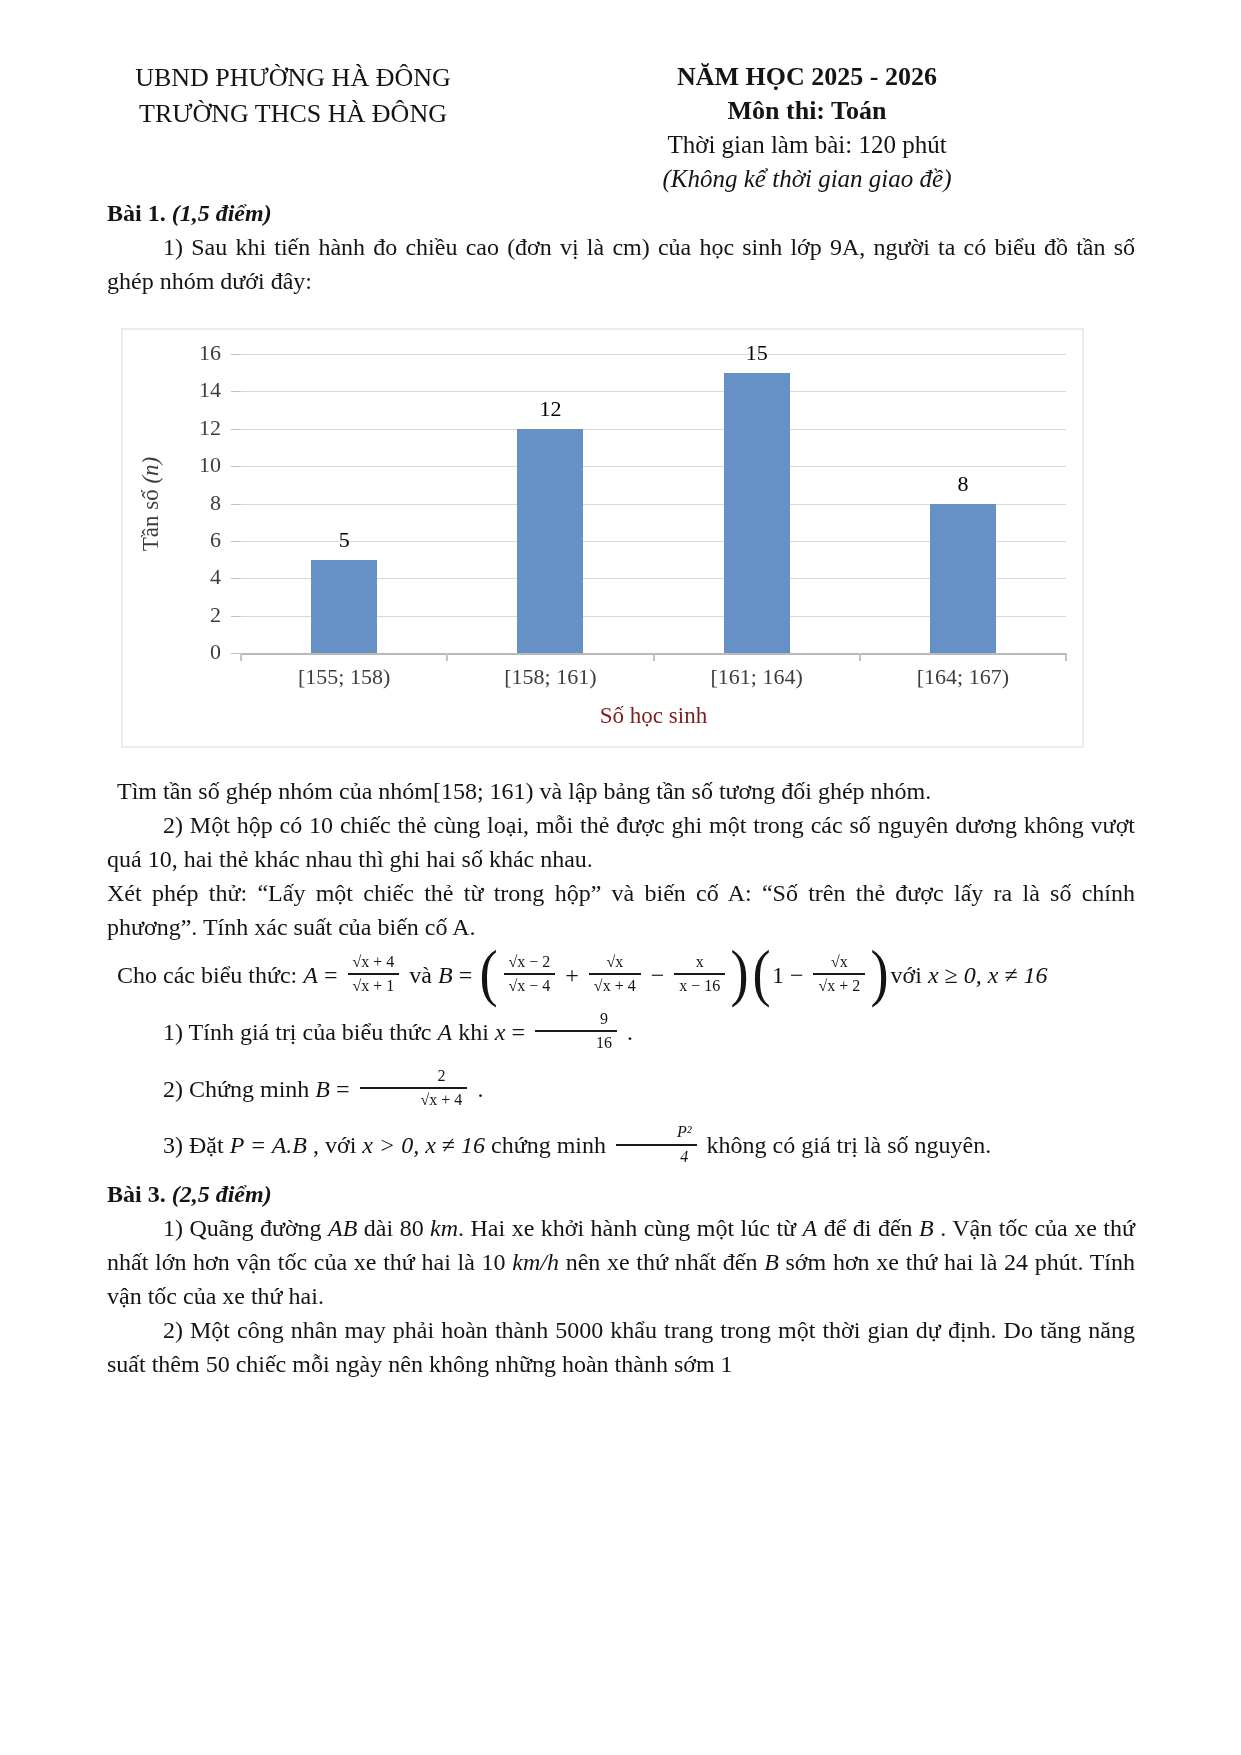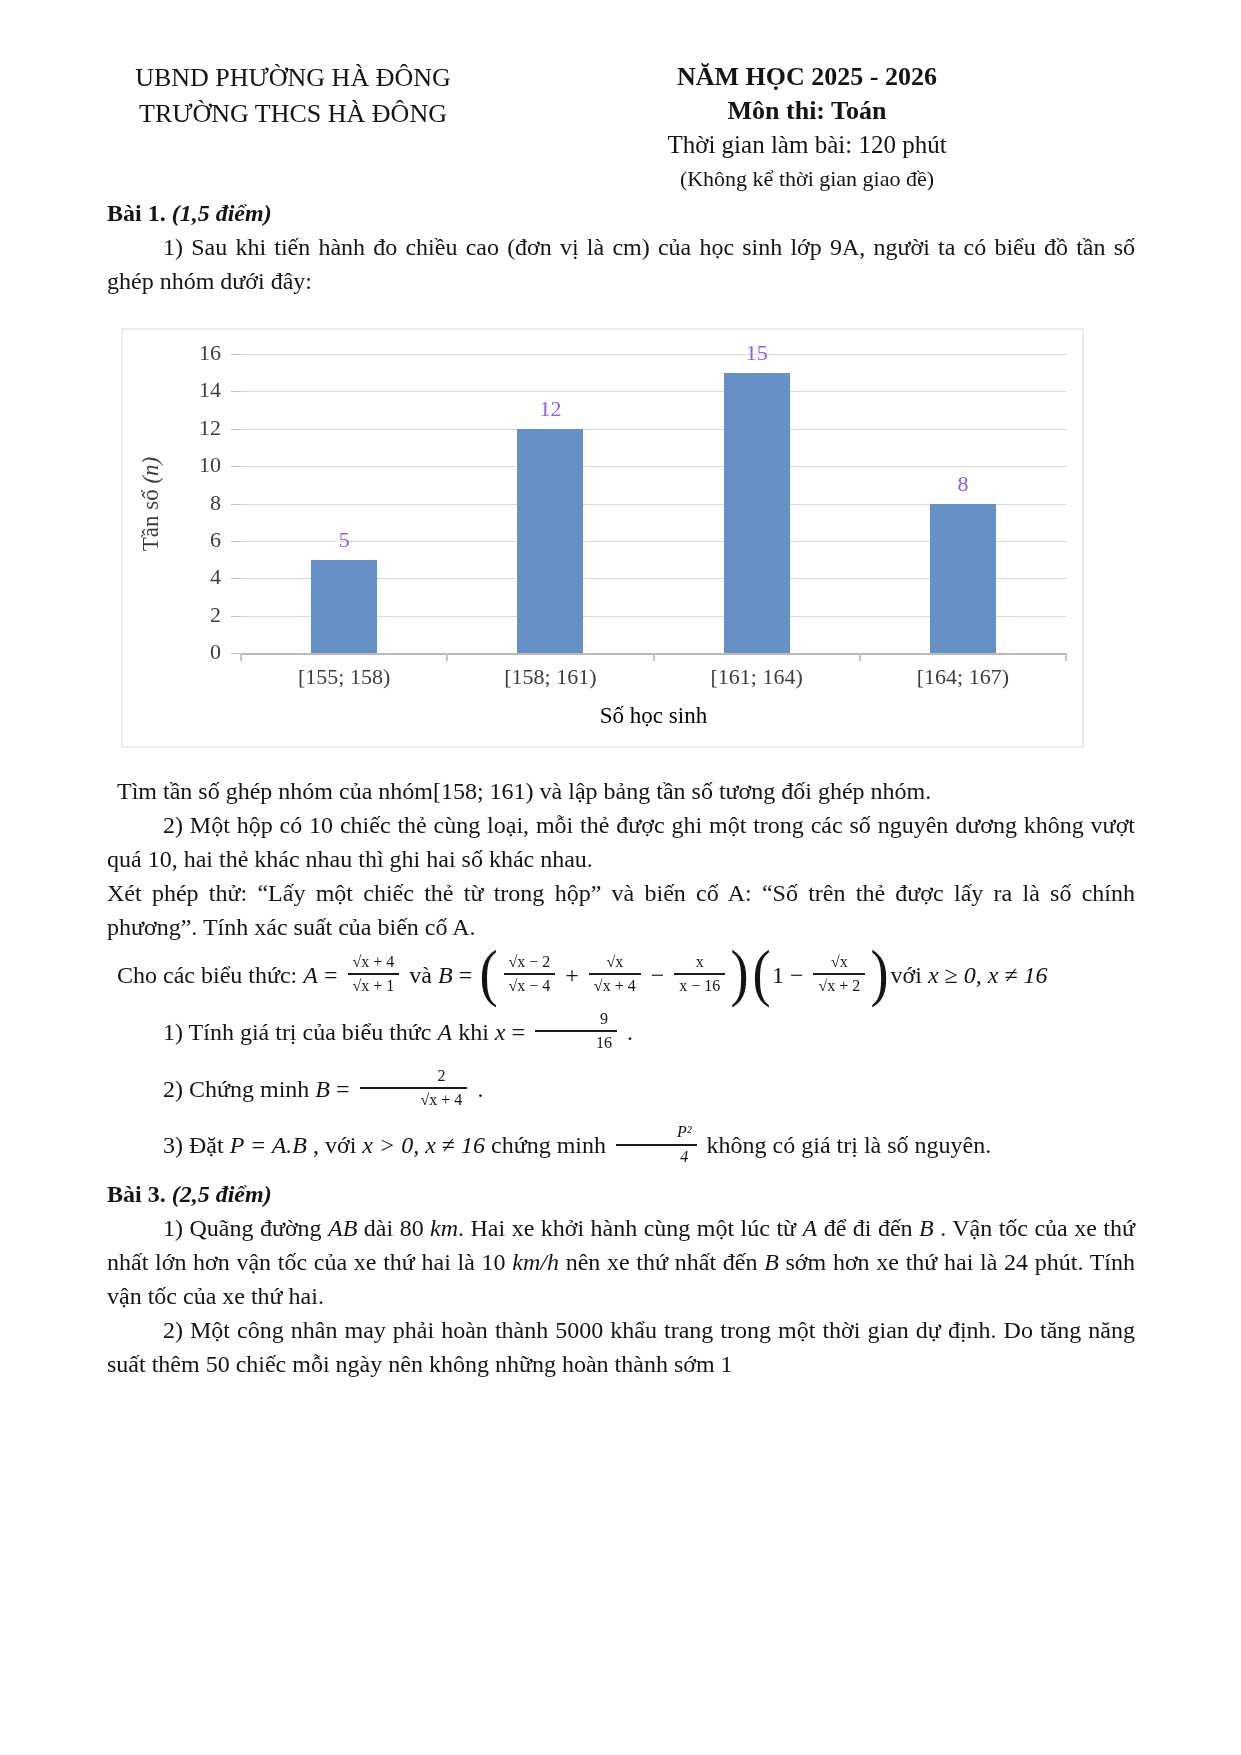--- a/index.html
+++ b/index.html
@@ -7,45 +7,45 @@
   .page{padding:60px 106px 0 107px;box-sizing:border-box;}
 
   
   .hdr{display:flex;align-items:flex-start;}
   .hdr-left{width:372px;text-align:center;font-weight:normal;font-size:26px;line-height:36px;white-space:nowrap;}
   .hdr-right{flex:1;text-align:center;line-height:34px;}
   .hr1{font-weight:bold;font-size:27px;}
   .hr2{font-weight:bold;font-size:26px;}
   .hr3{font-weight:bold;font-size:26px;}
   .hr4{font-size:25px;}
-  .hr5{font-size:22px;}
+  .hr5{font-size:25px;font-style:italic;}
 
   .doc-title{text-align:center;font-weight:bold;font-size:25px;margin-top:48px;letter-spacing:1px;}
 
   .para{font-size:24px;line-height:34px;text-align:justify;}
   .indent{text-indent:56px;}
   .small-pad{padding-left:10px;}
   .bai-line{font-size:24px;line-height:34px;}
   .bai-label{font-weight:bold;}
   .bai-points{font-weight:bold;font-style:italic;}
   .mi{font-style:italic;}
 
   
   .chart-box{position:relative;width:963px;height:420px;margin-left:14px;margin-top:30px;
              border:2px solid #ececec;box-sizing:border-box;background:#fff;overflow:visible;
              font-family:"Liberation Serif",serif;}
   .gridline{position:absolute;height:1px;background:#d9d9d9;}
   .gridline.zero{background:#b9b9b9;height:2px;}
   .ytick-mark{position:absolute;width:10px;height:1px;background:#c3c3c3;}
   .ytick-label{position:absolute;text-align:right;font-size:22px;color:#3d3d3d;}
   .bar{position:absolute;}
-  .bar-label{position:absolute;text-align:center;font-size:22px;color:#8b5cf6;}
+  .bar-label{position:absolute;text-align:center;font-size:22px;color:#000000;}
   .xcat{position:absolute;text-align:center;font-size:22px;color:#3d3d3d;white-space:nowrap;}
   .xtick-mark{position:absolute;width:2px;height:8px;background:#c3c3c3;}
-  .xaxis-title{position:absolute;text-align:center;font-size:23px;color:#000000;}
+  .xaxis-title{position:absolute;text-align:center;font-size:23px;color:#7f1d1d;}
   .yaxis-title{position:absolute;width:220px;height:30px;text-align:center;font-size:23px;color:#3d3d3d;
                transform:rotate(-90deg);transform-origin:center center;line-height:30px;}
 
   
   .fline{font-size:24px;line-height:34px;display:block;}
   .frow{margin:10px 0 6px 0;}
   .frac{display:inline-block;vertical-align:middle;text-align:center;font-size:16px;line-height:1.15;margin:2px 4px;transform:translateY(-3px);}
   .frac .num{display:block;padding:0 5px 2px;border-bottom:2px solid #1a1a1a;}
   .frac .den{display:block;padding:2px 5px 0;}
   .bigp{display:inline-block;font-size:64px;line-height:0;vertical-align:middle;transform:scaleX(0.85) translateY(-4px);font-weight:300;}

